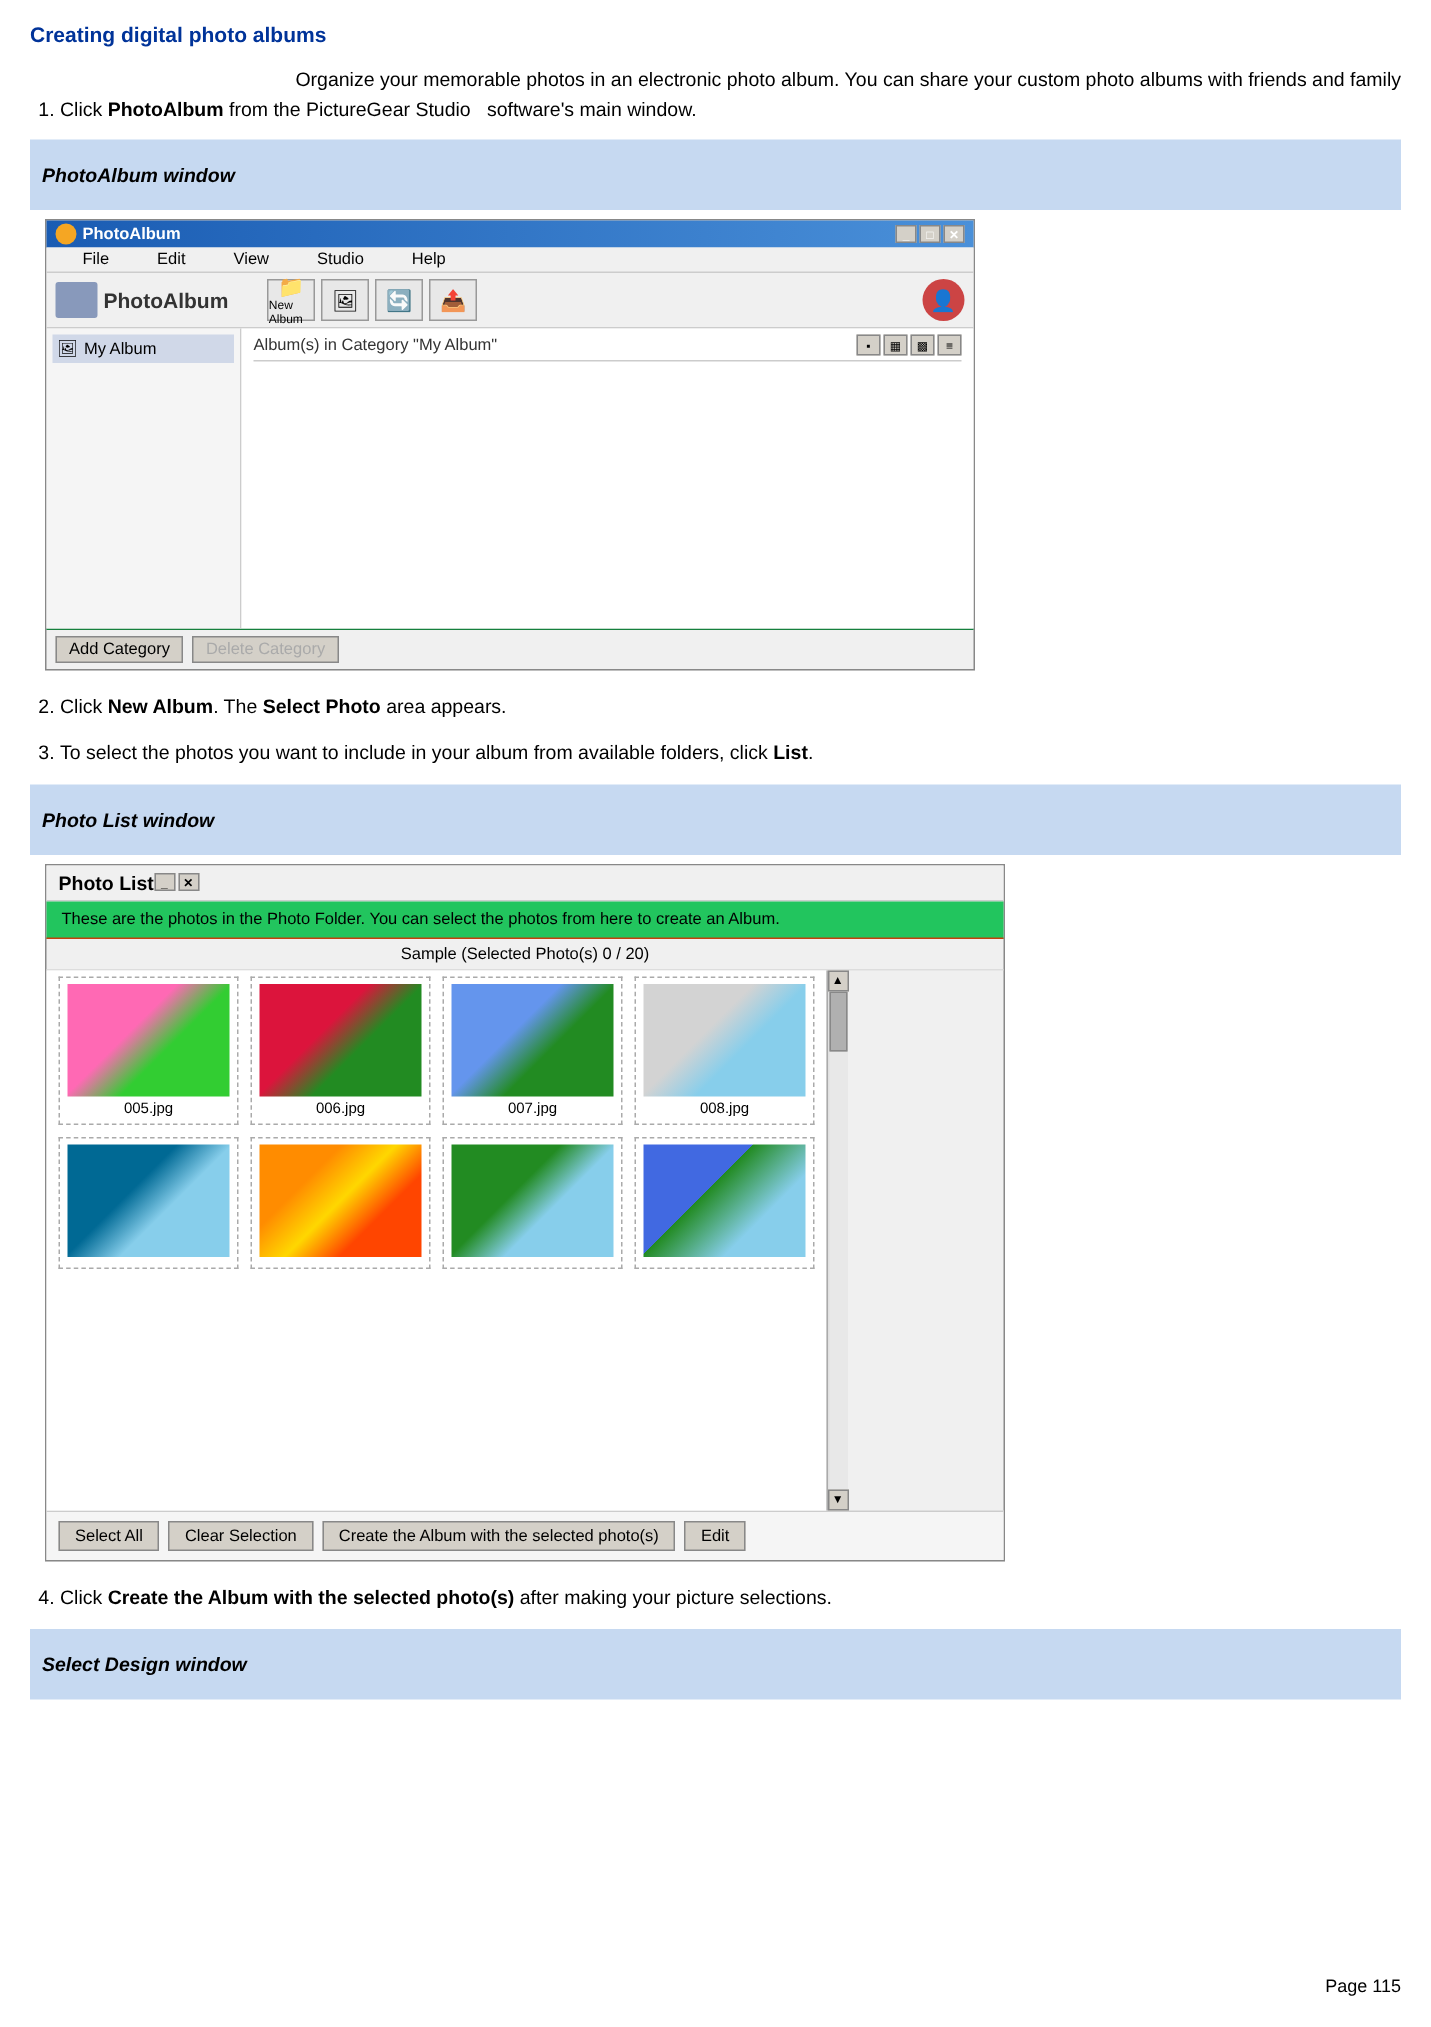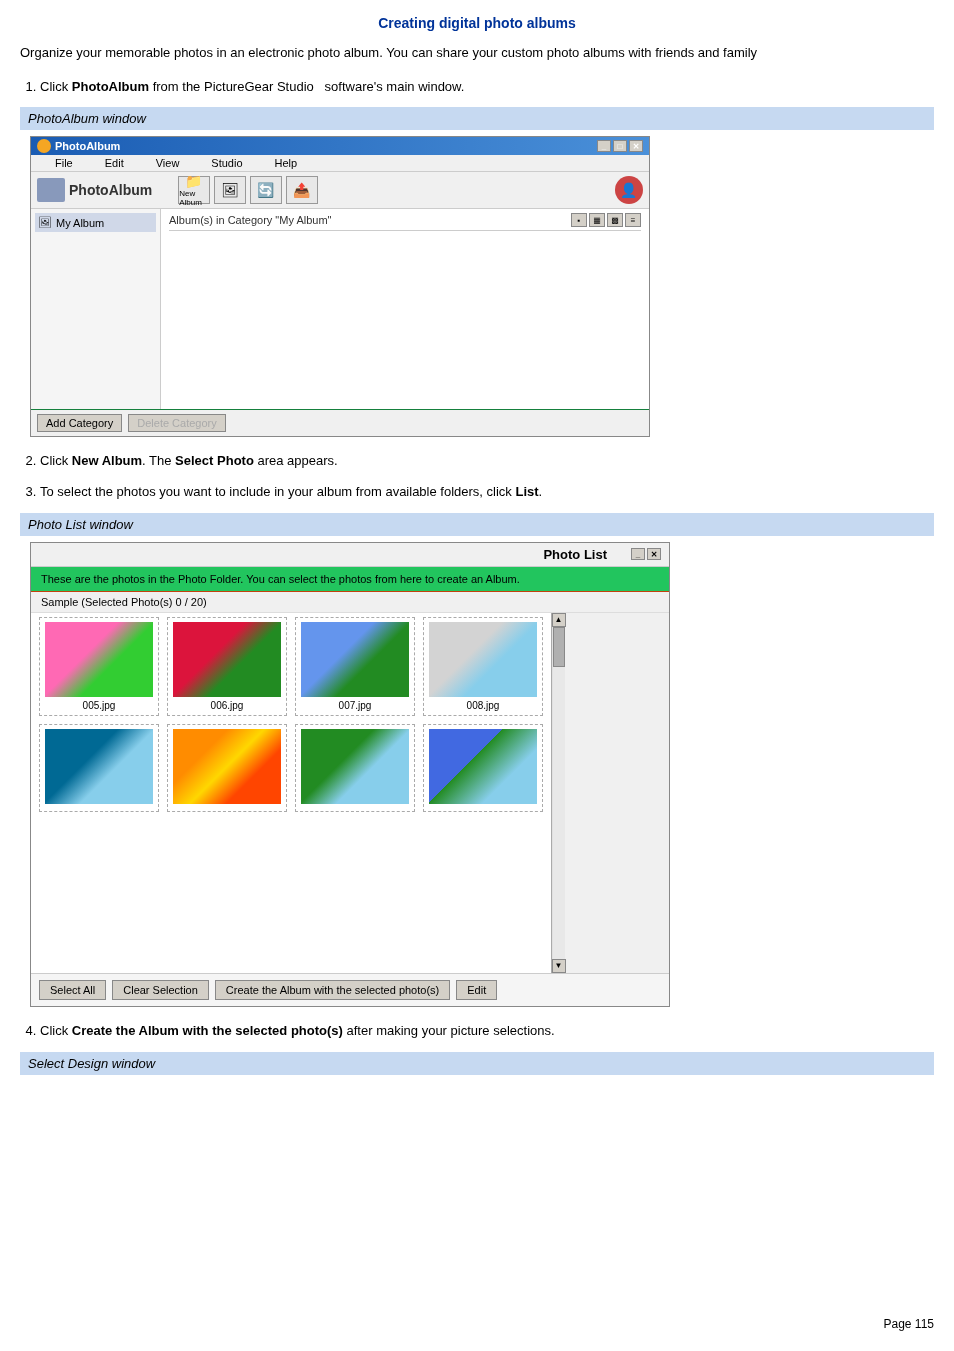--- a/index.html
+++ b/index.html
@@ -11,41 +11,40 @@
       width: 954px;
       min-height: 1351px;
       padding: 15px 20px;
       position: relative;
     }
     h1.page-title {
       color: #003399;
       font-size: 14px;
       font-weight: bold;
       margin-bottom: 12px;
-      text-align: center;
     }
     .intro-text {
       font-size: 13px;
-      margin-bottom: 14px;
       line-height: 1.5;
+      text-align: right;
     }
     .steps {
       margin-left: 20px;
       margin-bottom: 10px;
     }
     .step {
       margin-bottom: 10px;
       line-height: 1.6;
     }
     .step b { font-weight: bold; }
     .section-header {
       background: #c6d9f1;
-      padding: 4px 8px;
+      padding: 16px 8px;
       font-style: italic;
-      font-weight: normal;
+      font-weight: bold;
       font-size: 13px;
       margin-bottom: 6px;
       margin-top: 8px;
     }
     
     .window {
       border: 1px solid #888;
       background: #f0f0f0;
       margin-bottom: 14px;
       font-size: 11px;
@@ -225,33 +224,33 @@
       margin-left: 10px;
     }
     .photolist-titlebar {
       background: #f0f0f0;
       border-bottom: 1px solid #ccc;
       padding: 4px 8px;
       font-size: 13px;
       font-weight: bold;
       display: flex;
       align-items: center;
-      justify-content: flex-end;
-      gap: 24px;
+      justify-content: flex-start;
     }
     .photolist-info {
       padding: 6px 10px;
       font-size: 11px;
       border-bottom: 1px solid #c2410c;
       background: #22c55e;
     }
     .sample-header {
       padding: 4px 10px;
       font-size: 11px;
       border-bottom: 1px solid #ddd;
+      text-align: center;
     }
     .photo-grid-container {
       height: 360px;
       overflow-y: auto;
       padding: 4px 8px;
       background: #fff;
     }
     .photo-row {
       display: flex;
       gap: 8px;

